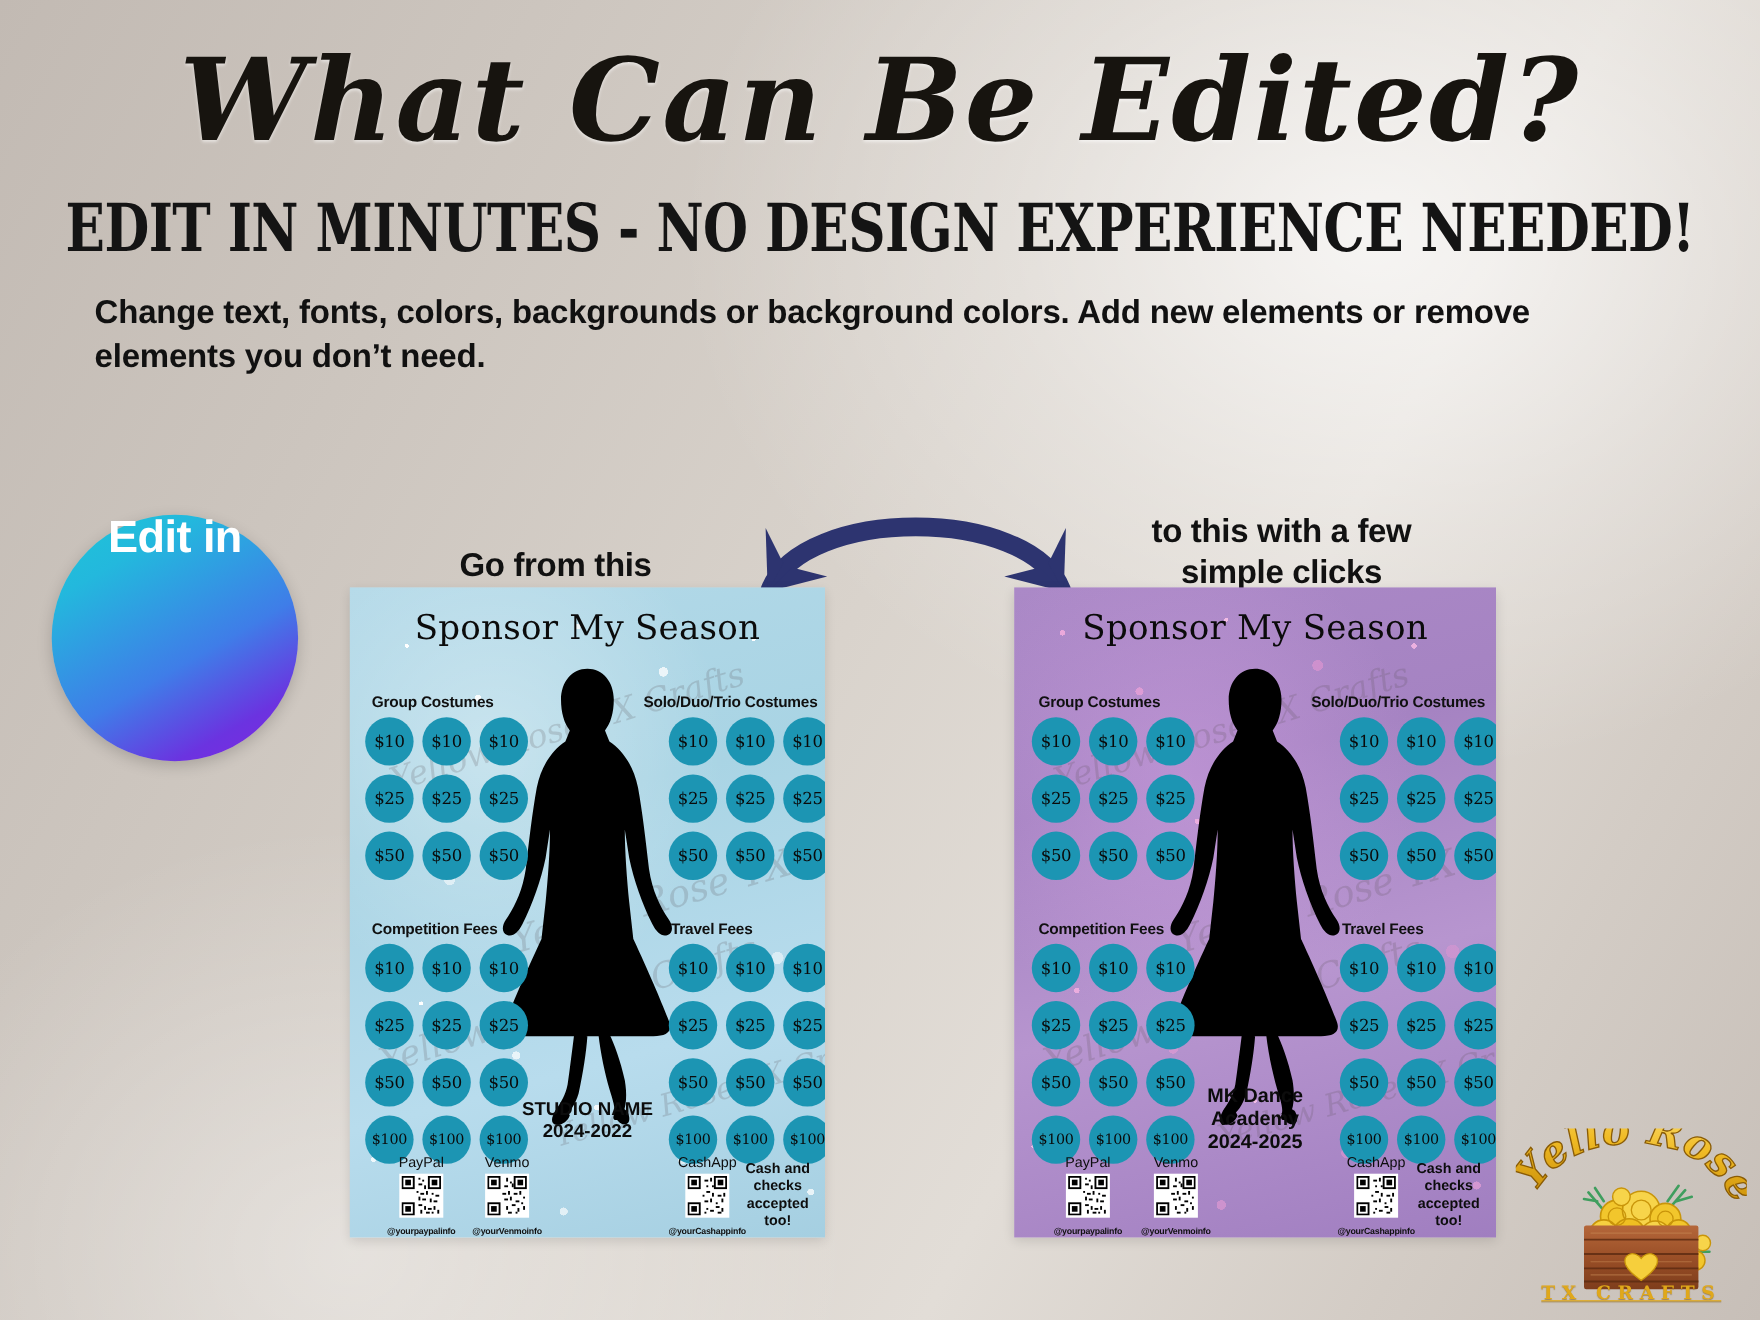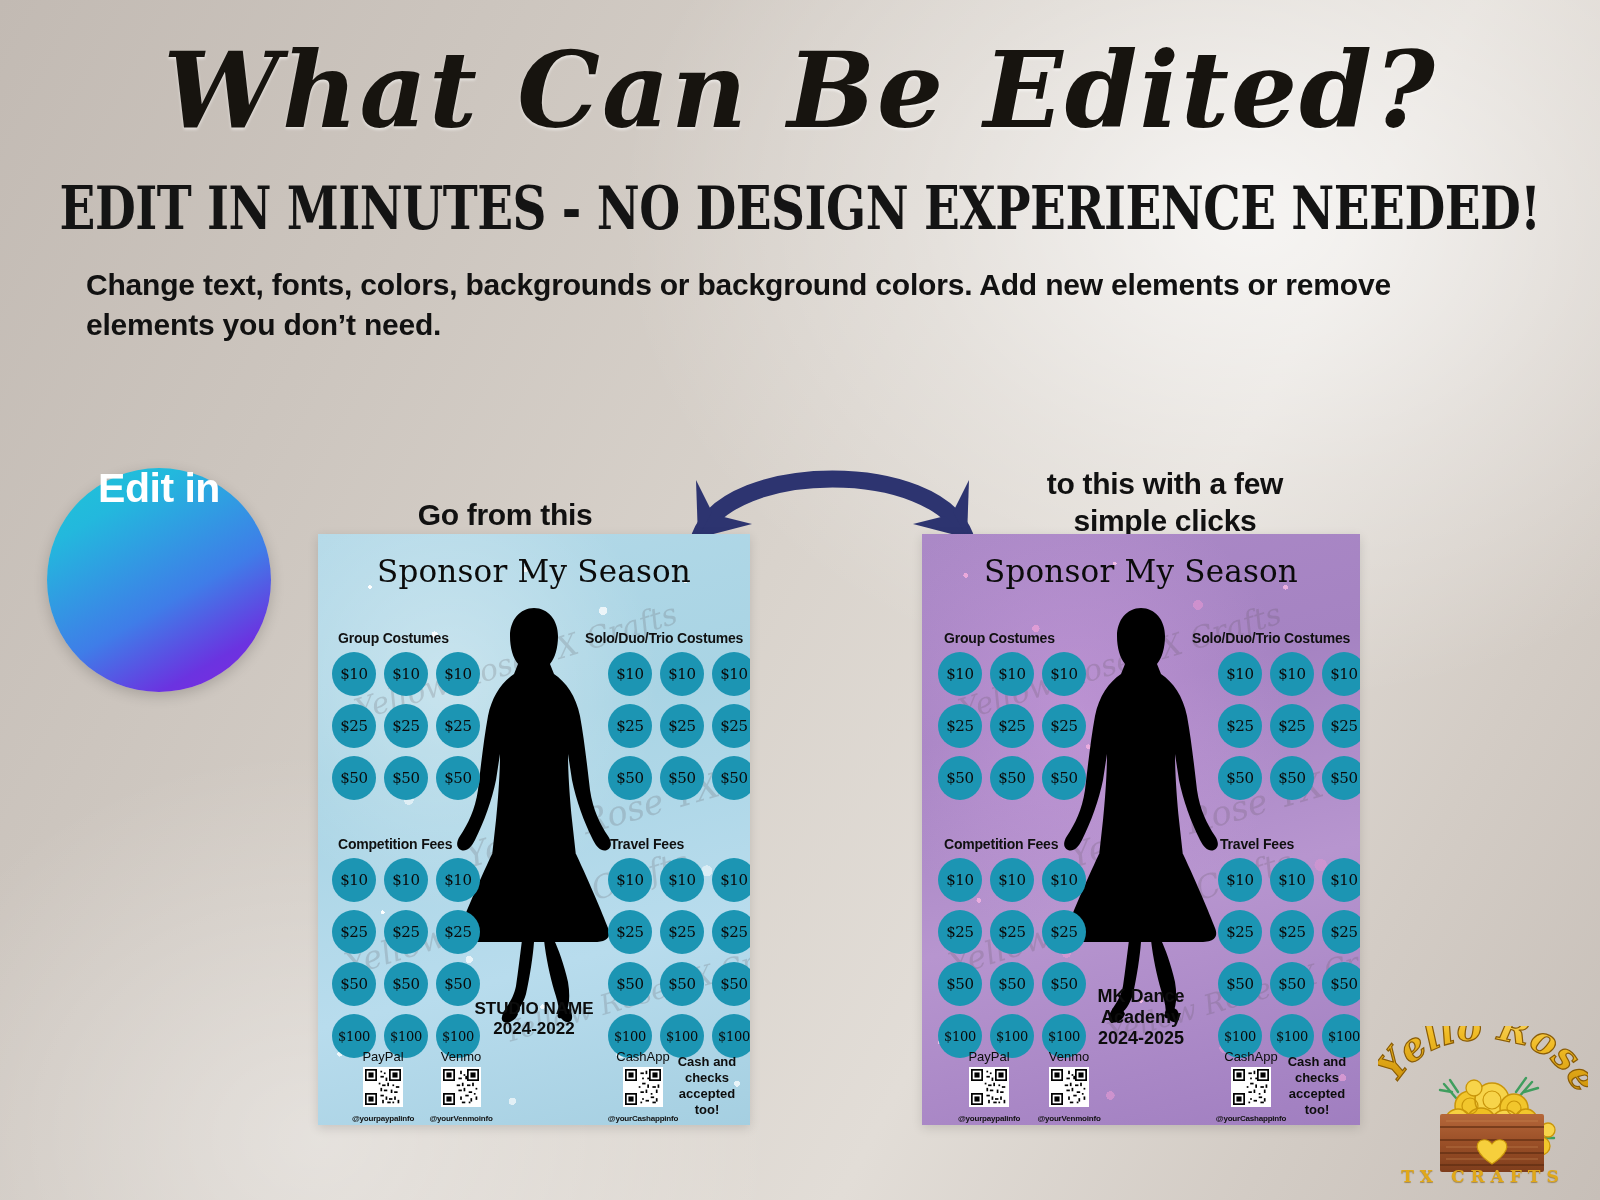--- a/index.html
+++ b/index.html
@@ -211,20 +211,21 @@
     color:rgba(90,80,85,0.20); white-space:nowrap;
   }
 
   
   .logo{ position:absolute; left:1378px; top:1026px; width:210px; height:168px; }
   .logo-tag{
     position:absolute; left:0; right:0; bottom:8px; text-align:center;
     font-family:"DejaVu Serif", serif; font-weight:bold;
     font-size:17px; color:#e0a81a; letter-spacing:6px;
     text-shadow:0 1px 1px rgba(120,80,0,.55);
+    text-decoration:underline;
   }
 </style>
 </head>
 <body>
 
 <div class="title-script">What Can Be Edited?</div>
 <div class="subtitle">EDIT IN MINUTES - NO DESIGN EXPERIENCE NEEDED!</div>
 
 <div class="body-block">
   <div class="body-para">Change text, fonts, colors, backgrounds or background colors.  Add new elements or remove elements you don’t need.</div>

